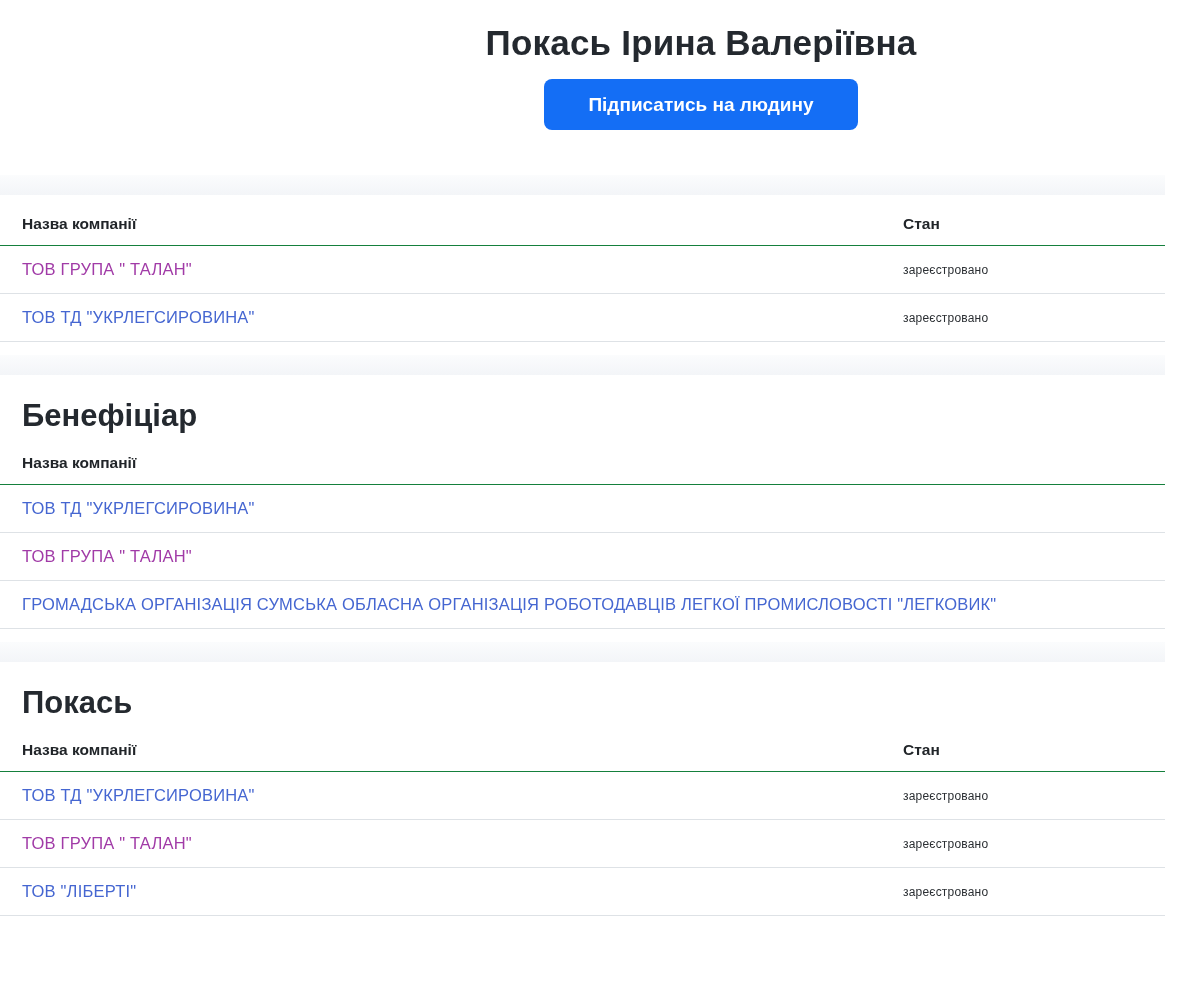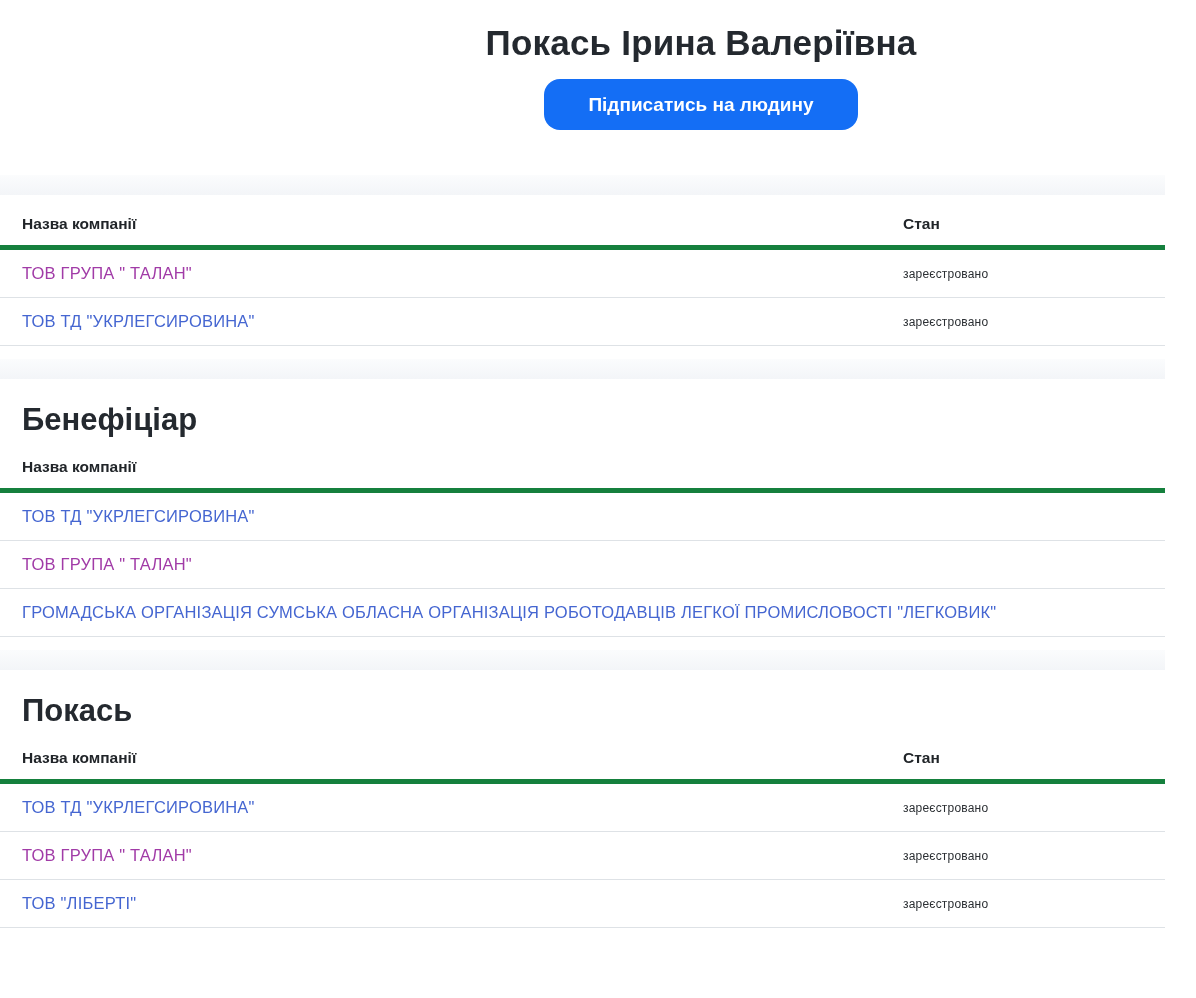--- a/index.html
+++ b/index.html
@@ -29,21 +29,21 @@
     margin-top: 15px;
     height: 51px;
     line-height: 51px;
     padding: 0 44px;
     background: #146ef5;
     color: #ffffff;
     font-family: "Liberation Sans", sans-serif;
     font-size: 19px;
     font-weight: 700;
     border: none;
-    border-radius: 16px;
+    border-radius: 8px;
     cursor: pointer;
   }
   .header-spacer { height: 45px; }
 
   .container { width: 1165px; }
 
   .band {
     height: 20px;
     width: 1165px;
     background: linear-gradient(#fbfcfd, #f3f5f8);
@@ -61,21 +61,21 @@
     width: 1165px;
     border-collapse: collapse;
     table-layout: fixed;
   }
   table.companies th {
     text-align: left;
     font-size: 15.5px;
     font-weight: 700;
     color: #212529;
     padding: 20px 0 12px 22px;
-    border-bottom: 5px solid #15803d;
+    border-bottom: 1px solid #15803d;
   }
   table.companies th.col-status,
   table.companies td.status {
     width: 262px;
     padding-left: 0;
   }
   table.companies td {
     padding: 14px 0 14px 22px;
     border-bottom: 1px solid #dee2e6;
     font-size: 16.5px;

